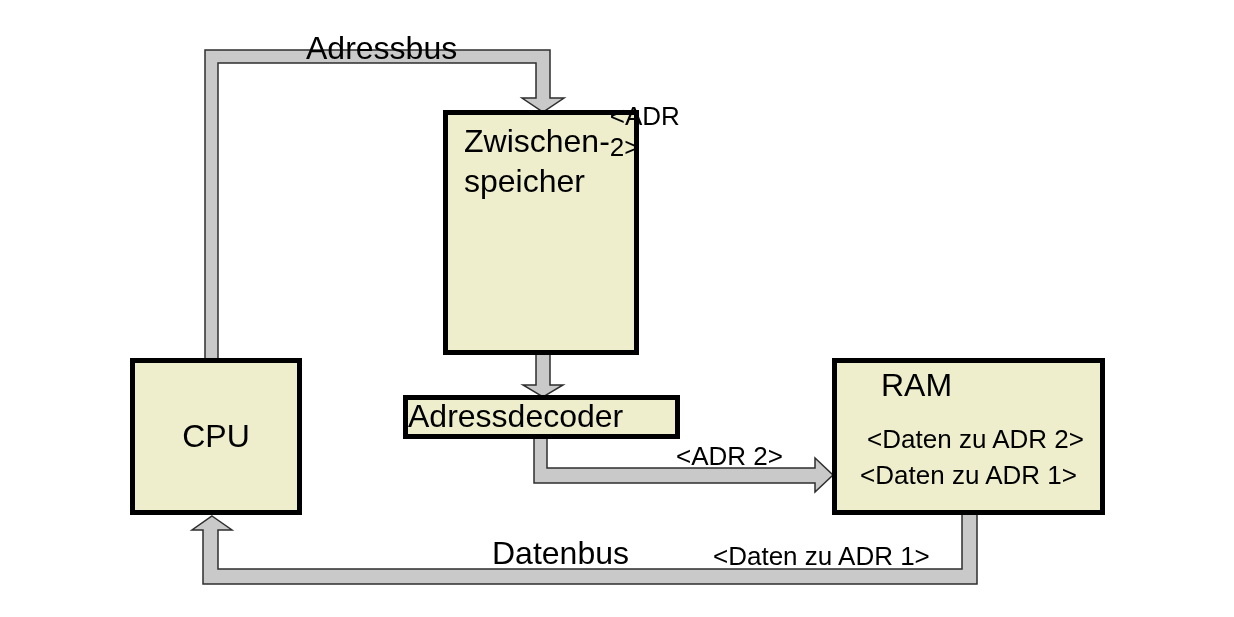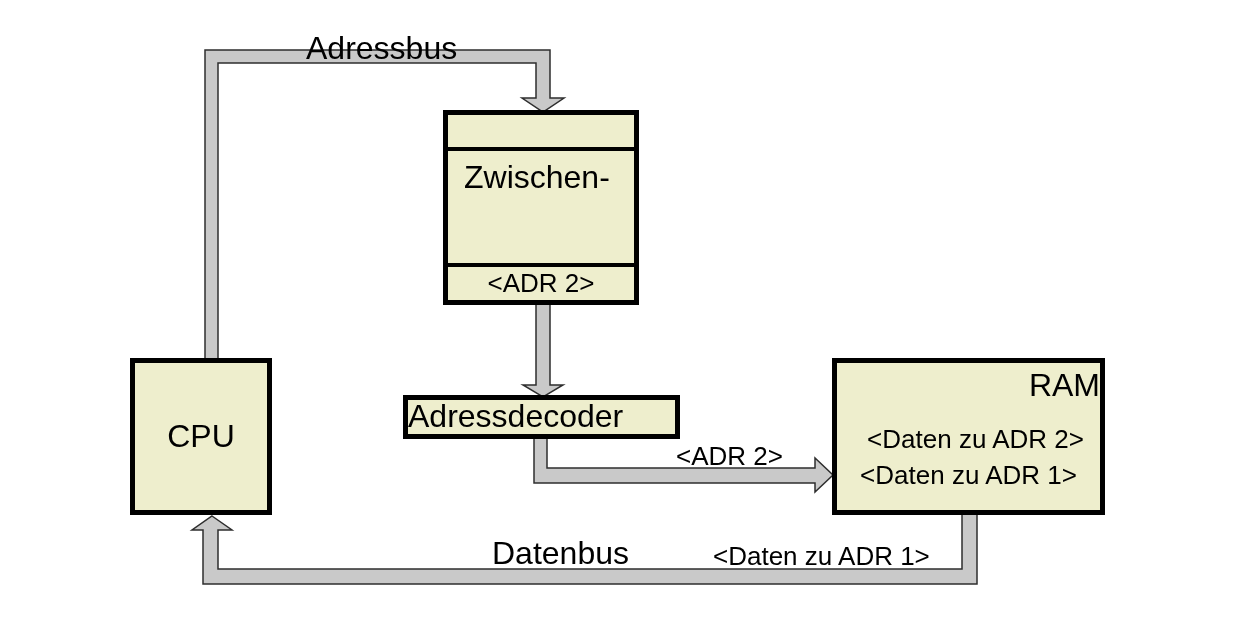--- a/index.html
+++ b/index.html
@@ -19,31 +19,31 @@
     background:var(--background);
     overflow:hidden;
   }
   svg.bus-layer{position:absolute;left:0;top:0;z-index:1;}
   .bus{fill:var(--bus-fill);stroke:var(--bus-outline);stroke-width:1.5;stroke-linejoin:miter;}
   .node{
     position:absolute;z-index:2;
     background:var(--box-fill);
     border:5px solid var(--box-border);
   }
-  .node-cpu{left:130px;top:358px;width:142px;height:157px;display:flex;align-items:center;justify-content:center;}
-  .node-buffer{left:443px;top:110px;width:196px;height:195px;display:flex;flex-direction:column;}
+  .node-cpu{left:130px;top:358px;width:172px;height:157px;display:flex;align-items:center;justify-content:center;}
+  .node-buffer{left:443px;top:110px;width:196px;height:245px;display:flex;flex-direction:row;}
   .node-decoder{left:403px;top:395px;width:277px;height:44px;display:flex;align-items:center;}
   .node-ram{left:832px;top:358px;width:273px;height:157px;}
   .big-label{font-size:32px;line-height:1.1;white-space:nowrap;}
   .buffer-top{height:32px;}
   .divider{height:4px;background:var(--box-border);}
   .buffer-mid{flex:1;padding:6px 0 0 16px;font-size:32px;line-height:40px;}
   .buffer-reg{height:33px;display:flex;align-items:center;justify-content:center;font-size:26px;}
   .ram-inner{position:relative;width:100%;height:100%;}
-  .ram-title{position:absolute;top:4px;left:0;width:100%;text-align:right;font-size:32px;}
+  .ram-title{position:absolute;top:4px;left:0;width:100%;text-align:left;font-size:32px;padding-left:44px;}
   .ram-line1{position:absolute;top:61px;left:7px;width:100%;text-align:center;font-size:26px;}
   .ram-line2{position:absolute;top:97px;left:0;width:100%;text-align:center;font-size:26px;}
   .float-label{position:absolute;z-index:3;white-space:nowrap;}
   .lbl-adressbus{left:306px;top:30px;font-size:32px;}
   .lbl-datenbus{left:492px;top:535px;font-size:32px;}
   .lbl-daten-adr1{left:713px;top:541px;font-size:26px;}
   .lbl-adr2{left:676px;top:441px;font-size:26px;}
 </style>
 </head>
 <body>
@@ -63,20 +63,21 @@
 
   <div class="node node-cpu">
     <span class="big-label">CPU</span>
   </div>
 
   <div class="node node-buffer">
     <div class="buffer-top"></div>
     <div class="divider"></div>
     <div class="buffer-mid">
       <div>Zwischen-</div>
+      <div>speicher</div>
     </div>
     <div class="divider"></div>
     <div class="buffer-reg">&lt;ADR 2&gt;</div>
   </div>
 
   <div class="node node-decoder">
     <span class="big-label">Adressdecoder</span>
   </div>
 
   <div class="node node-ram">

